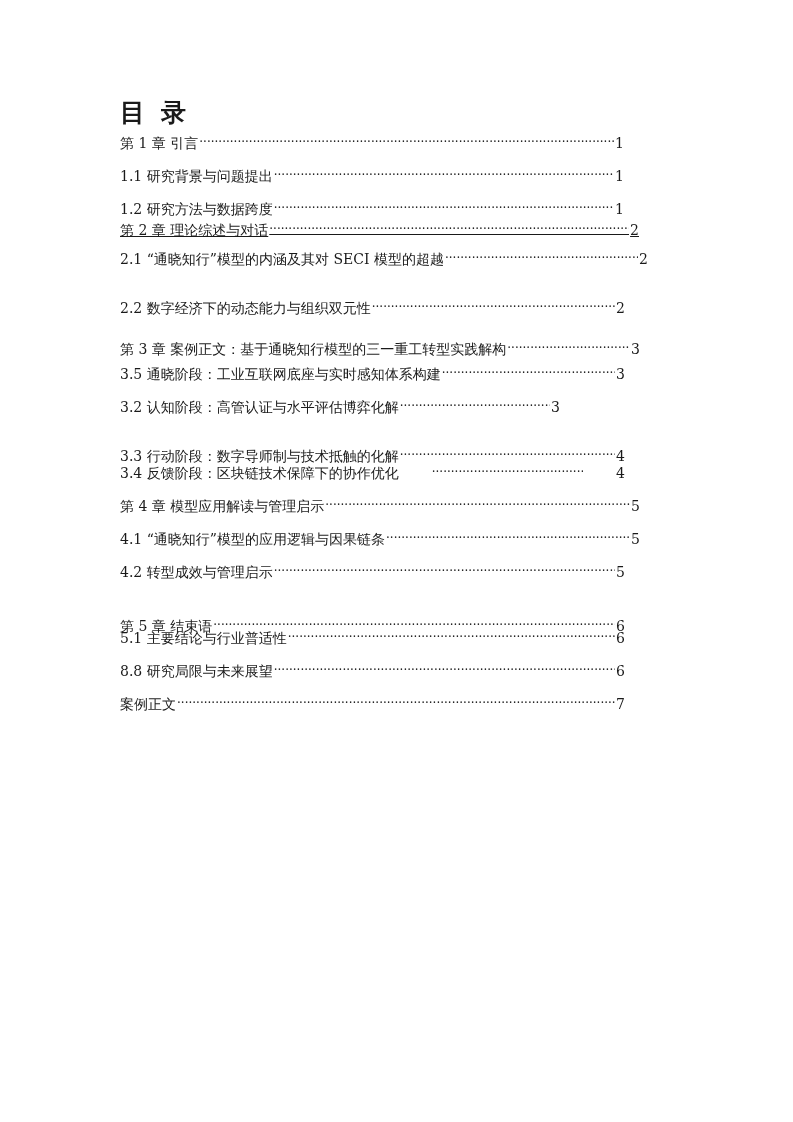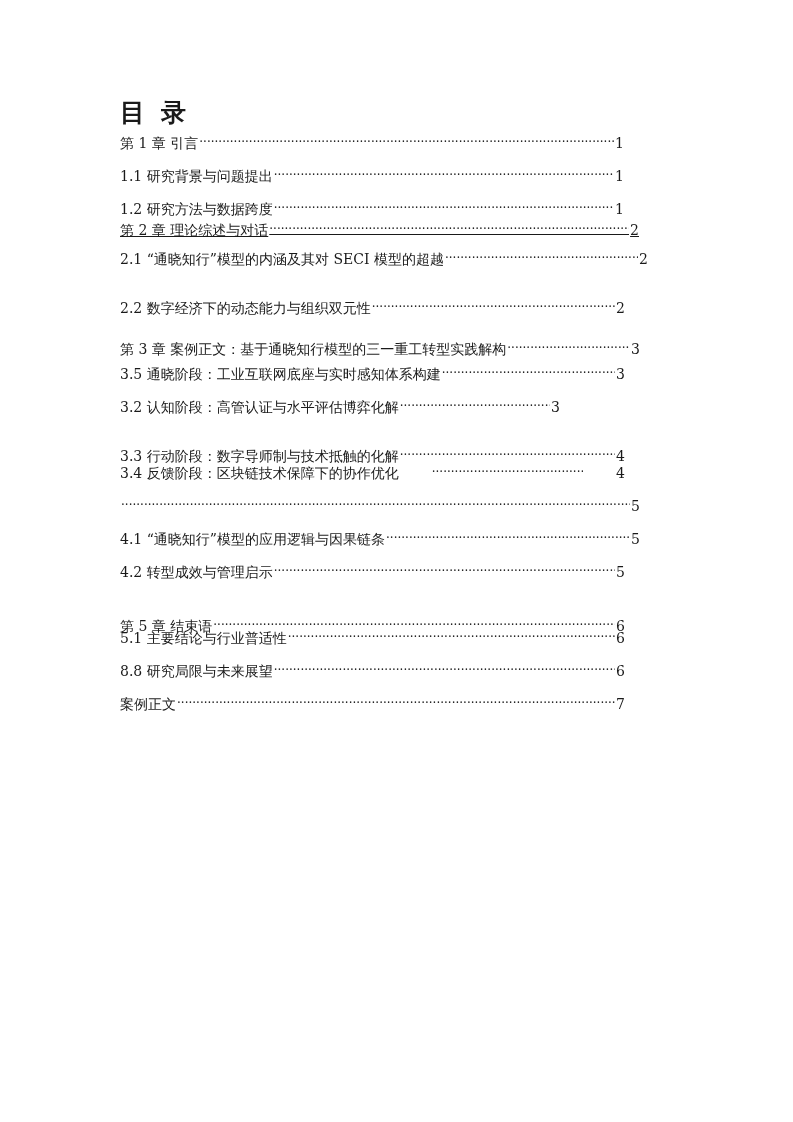--- a/index.html
+++ b/index.html
@@ -74,20 +74,21 @@
       <span class="label">3.3 行动阶段：数字导师制与技术抵触的化解</span>
       <span class="dots"></span>
       <span class="page">4</span>
     </div>
     <div class="entry" style="top: 335px; width: 505px; gap: 32px;">
       <span class="label">3.4 反馈阶段：区块链技术保障下的协作优化</span>
       <span class="dots"></span>
       <span class="page">4</span>
     </div>
     <div class="entry" style="top: 368px; width: 520px;">
+      <span class="label">第 4 章  模型应用解读与管理启示 </span>
       <span class="dots"></span>
       <span class="page">5</span>
     </div>
     <div class="entry" style="top: 401px; width: 520px;">
       <span class="label">4.1 “通晓知行”模型的应用逻辑与因果链条</span>
       <span class="dots"></span>
       <span class="page">5</span>
     </div>
     <div class="entry" style="top: 434px; width: 505px;">
       <span class="label">4.2 转型成效与管理启示</span>

